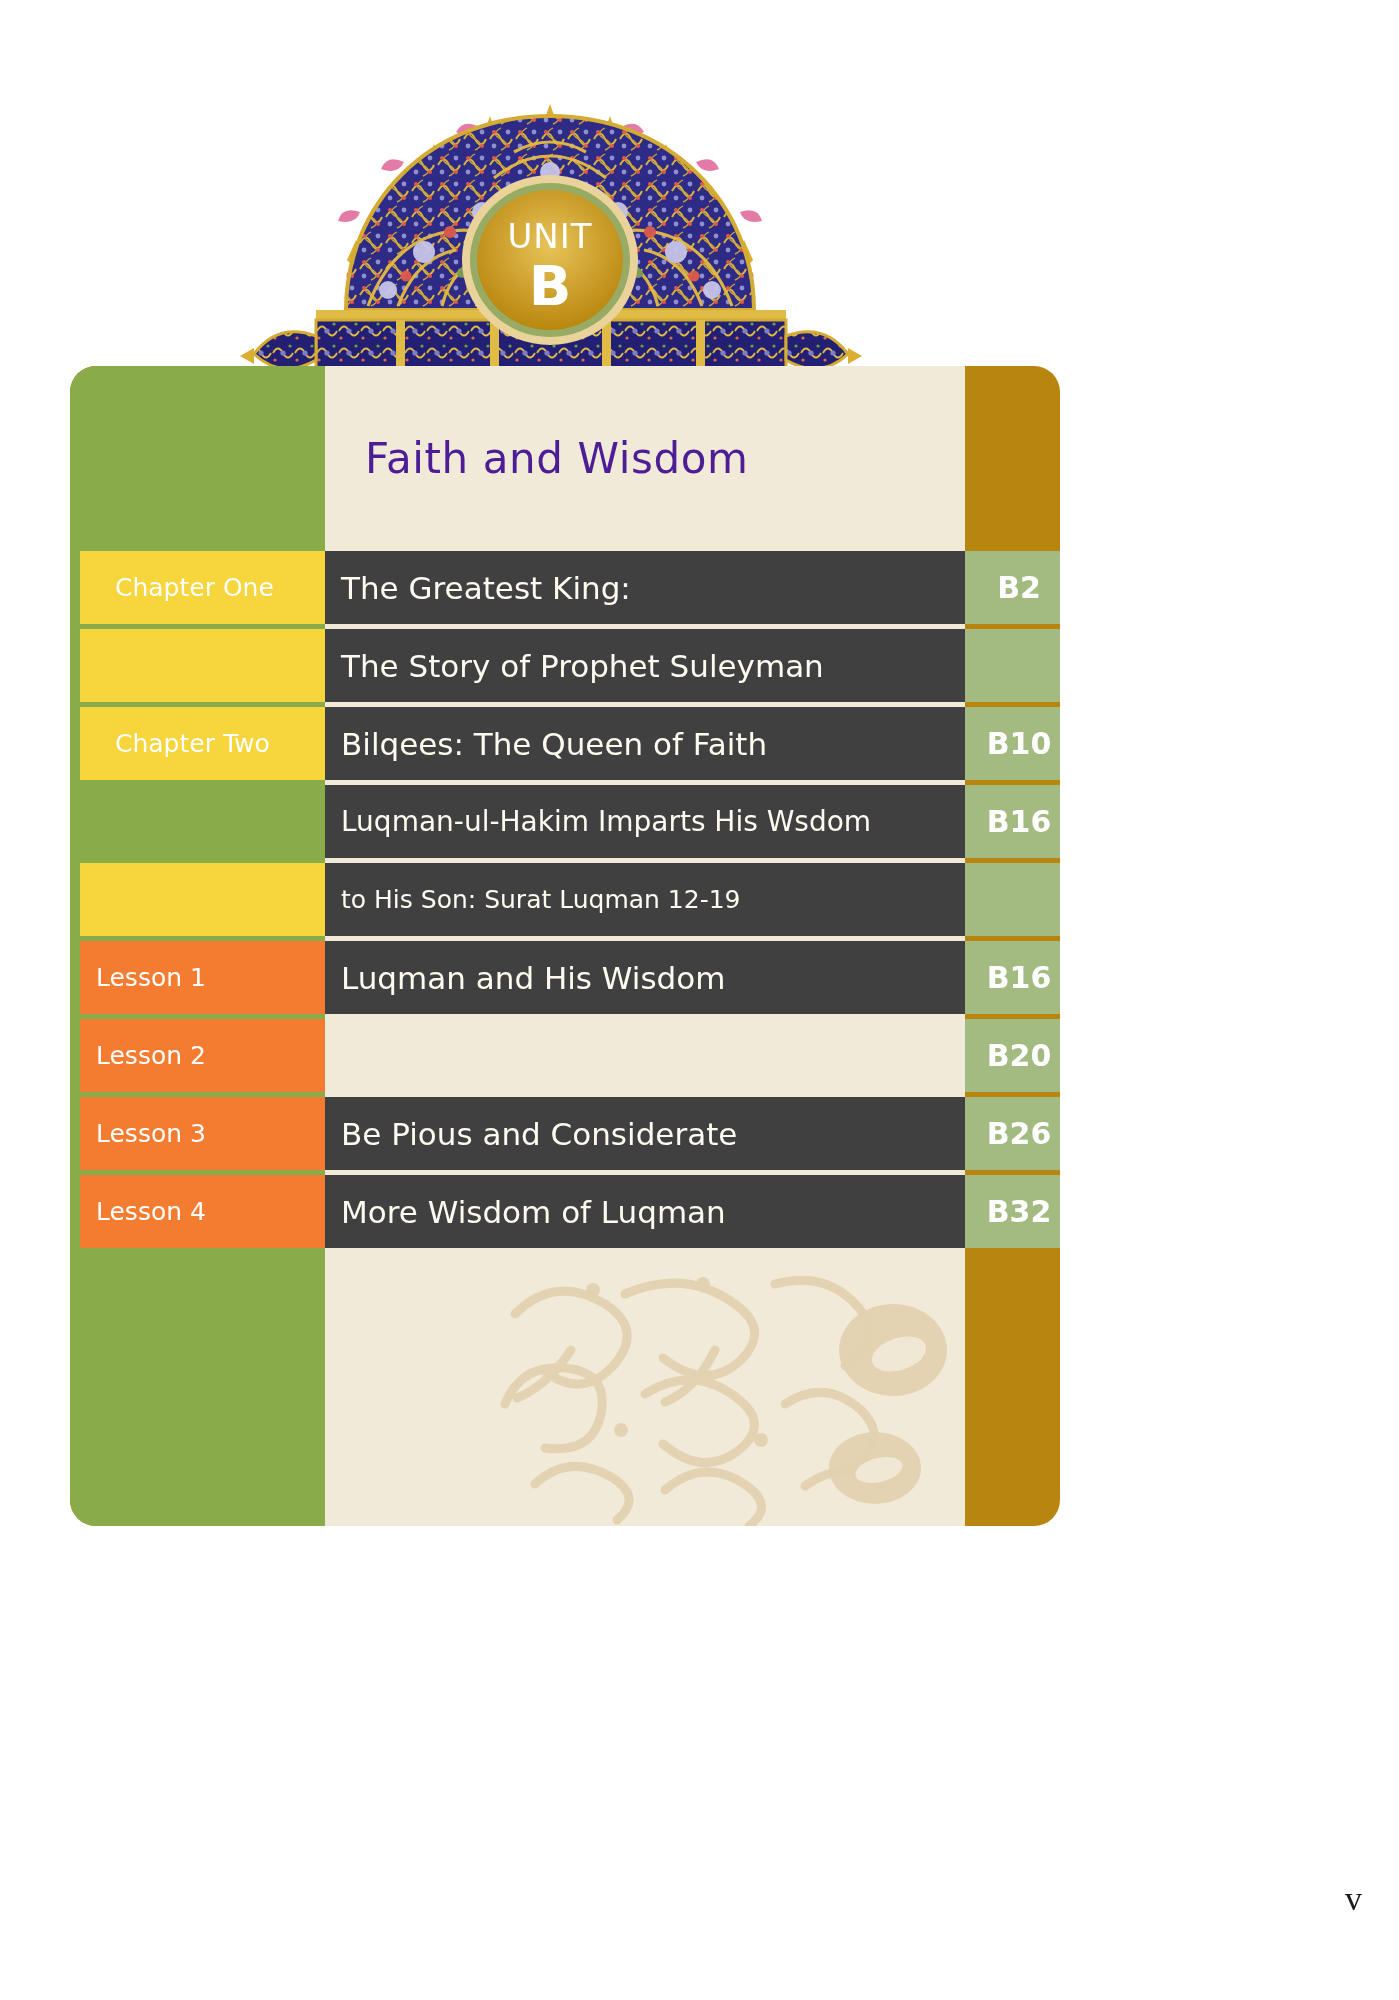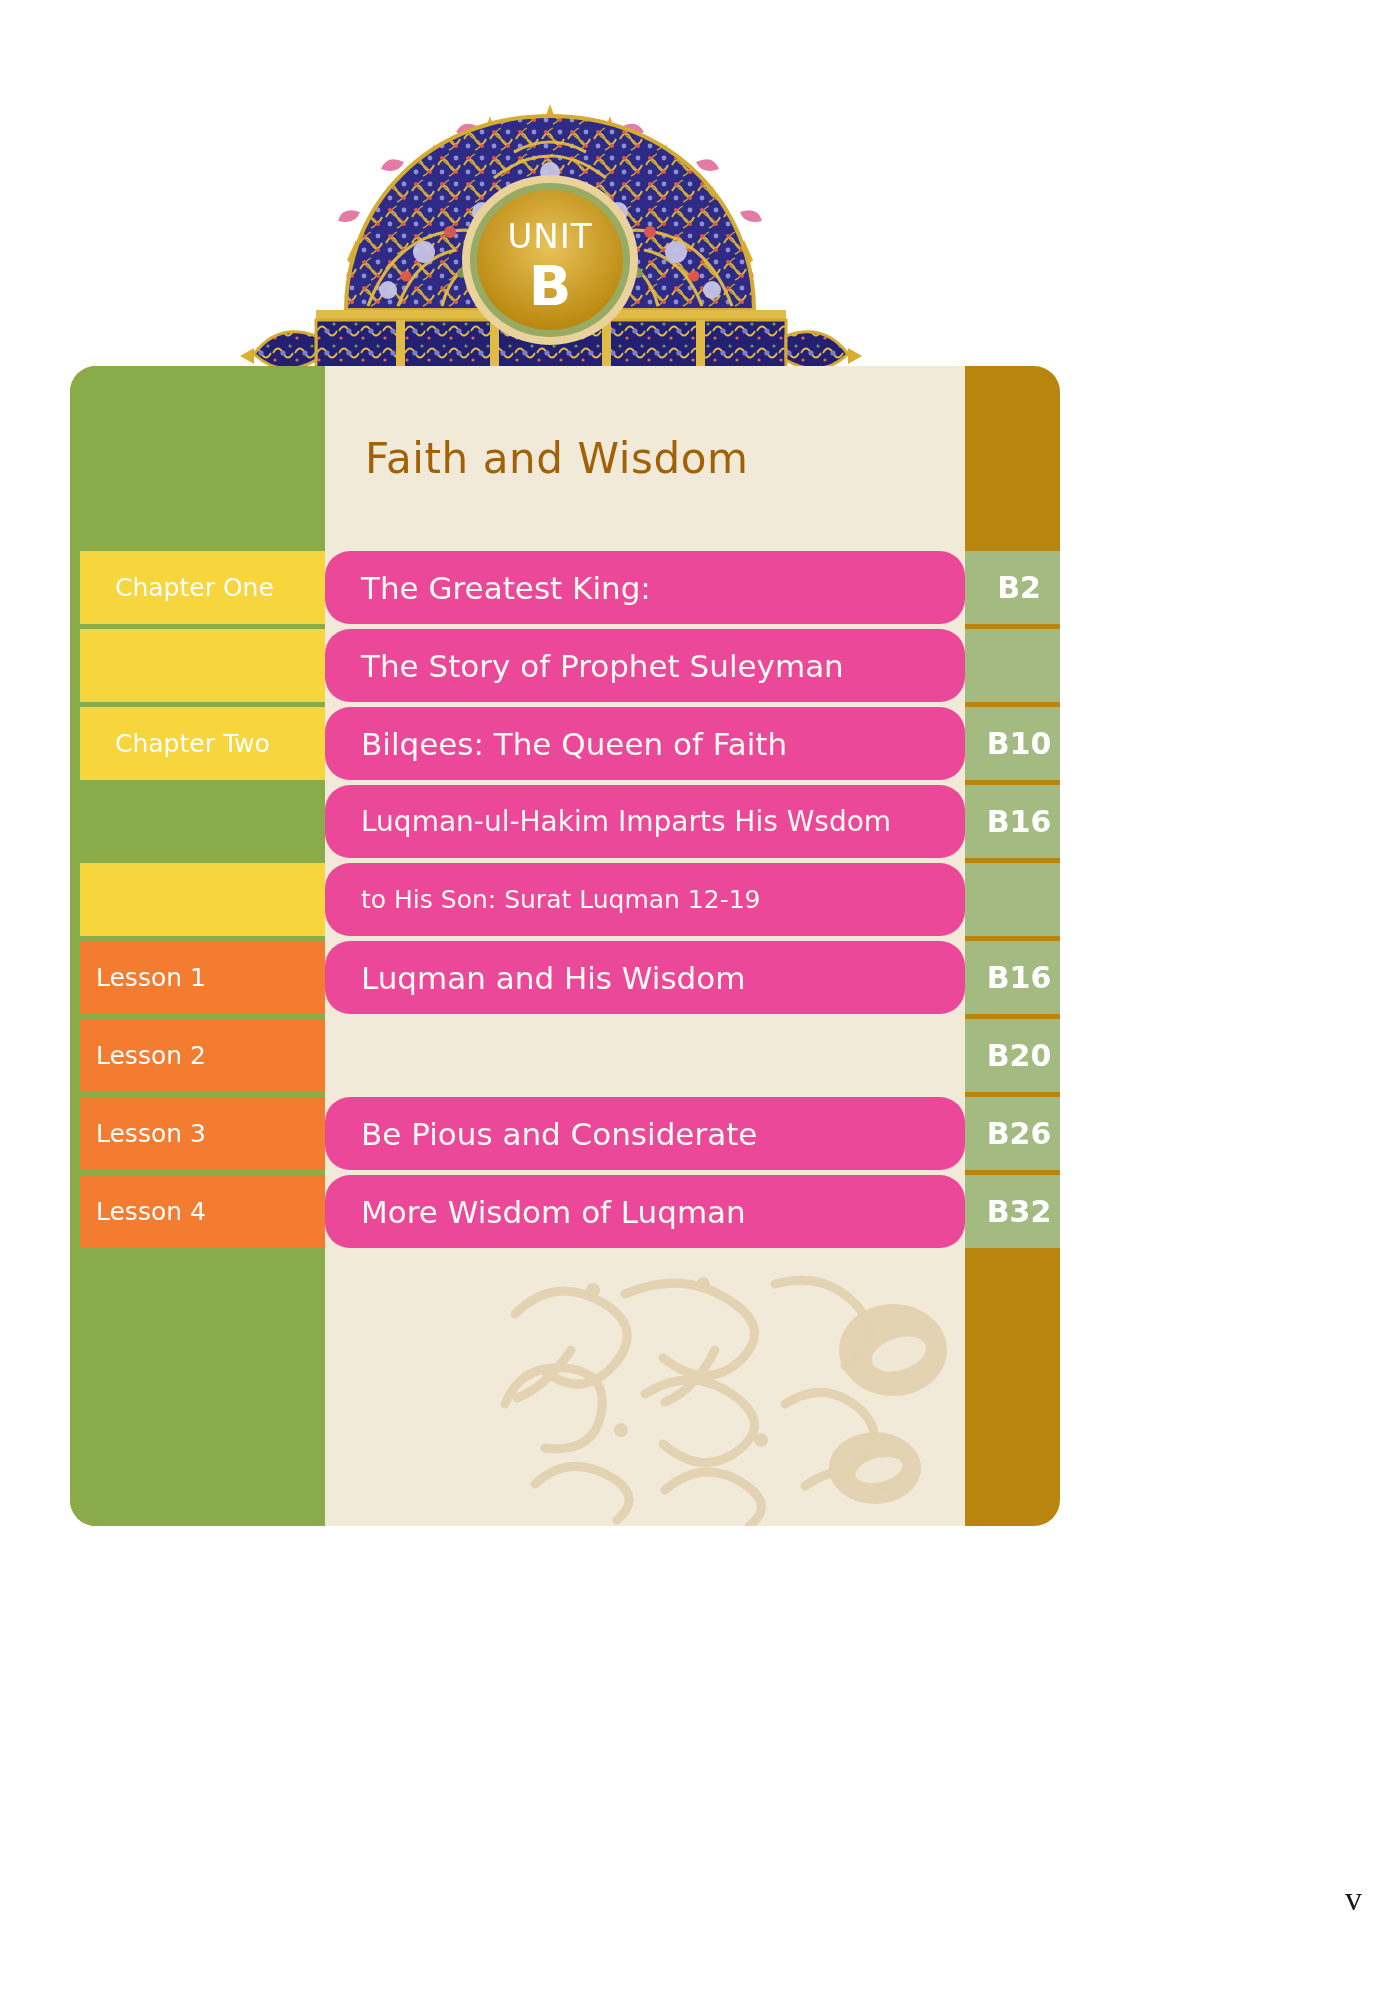--- a/index.html
+++ b/index.html
@@ -62,21 +62,21 @@
     left: 255px;
     top: 0;
     width: 640px;
     height: 185px;
     background: #f2ead8;
     display: flex;
     align-items: center;
   }
   .title-text {
     margin-left: 40px;
-    color: #a16207;
+    color: #4c1d95;
     font-size: 42px;
     font-weight: 400;
     letter-spacing: 0.6px;
     font-family: "DejaVu Sans", sans-serif;
   }
 
   
   .rows {
     position: absolute;
     left: 0;
@@ -105,28 +105,27 @@
   .row .label.yellow { background: #f7d53c; }
   .row .label.orange { background: #f47c31; padding-left: 16px; }
   .row .label.empty-yellow { background: #f7d53c; }
 
   .row .title {
     position: absolute;
     left: 255px;
     top: 0;
     width: 640px;
     height: 100%;
-    background: #ec4899;
+    background: #404040;
     display: flex;
     align-items: center;
     color: #fdfaf0;
-    padding-left: 36px;
+    padding-left: 16px;
     box-sizing: border-box;
     font-family: "DejaVu Sans", sans-serif;
-    border-radius: 25px;
   }
   .row .title span { display: block; }
   .t-lg  { font-size: 31px; }
   .t-md  { font-size: 28px; }
   .t-sm  { font-size: 25px; }
 
   .row .page {
     position: absolute;
     left: 895px;
     top: 0;

